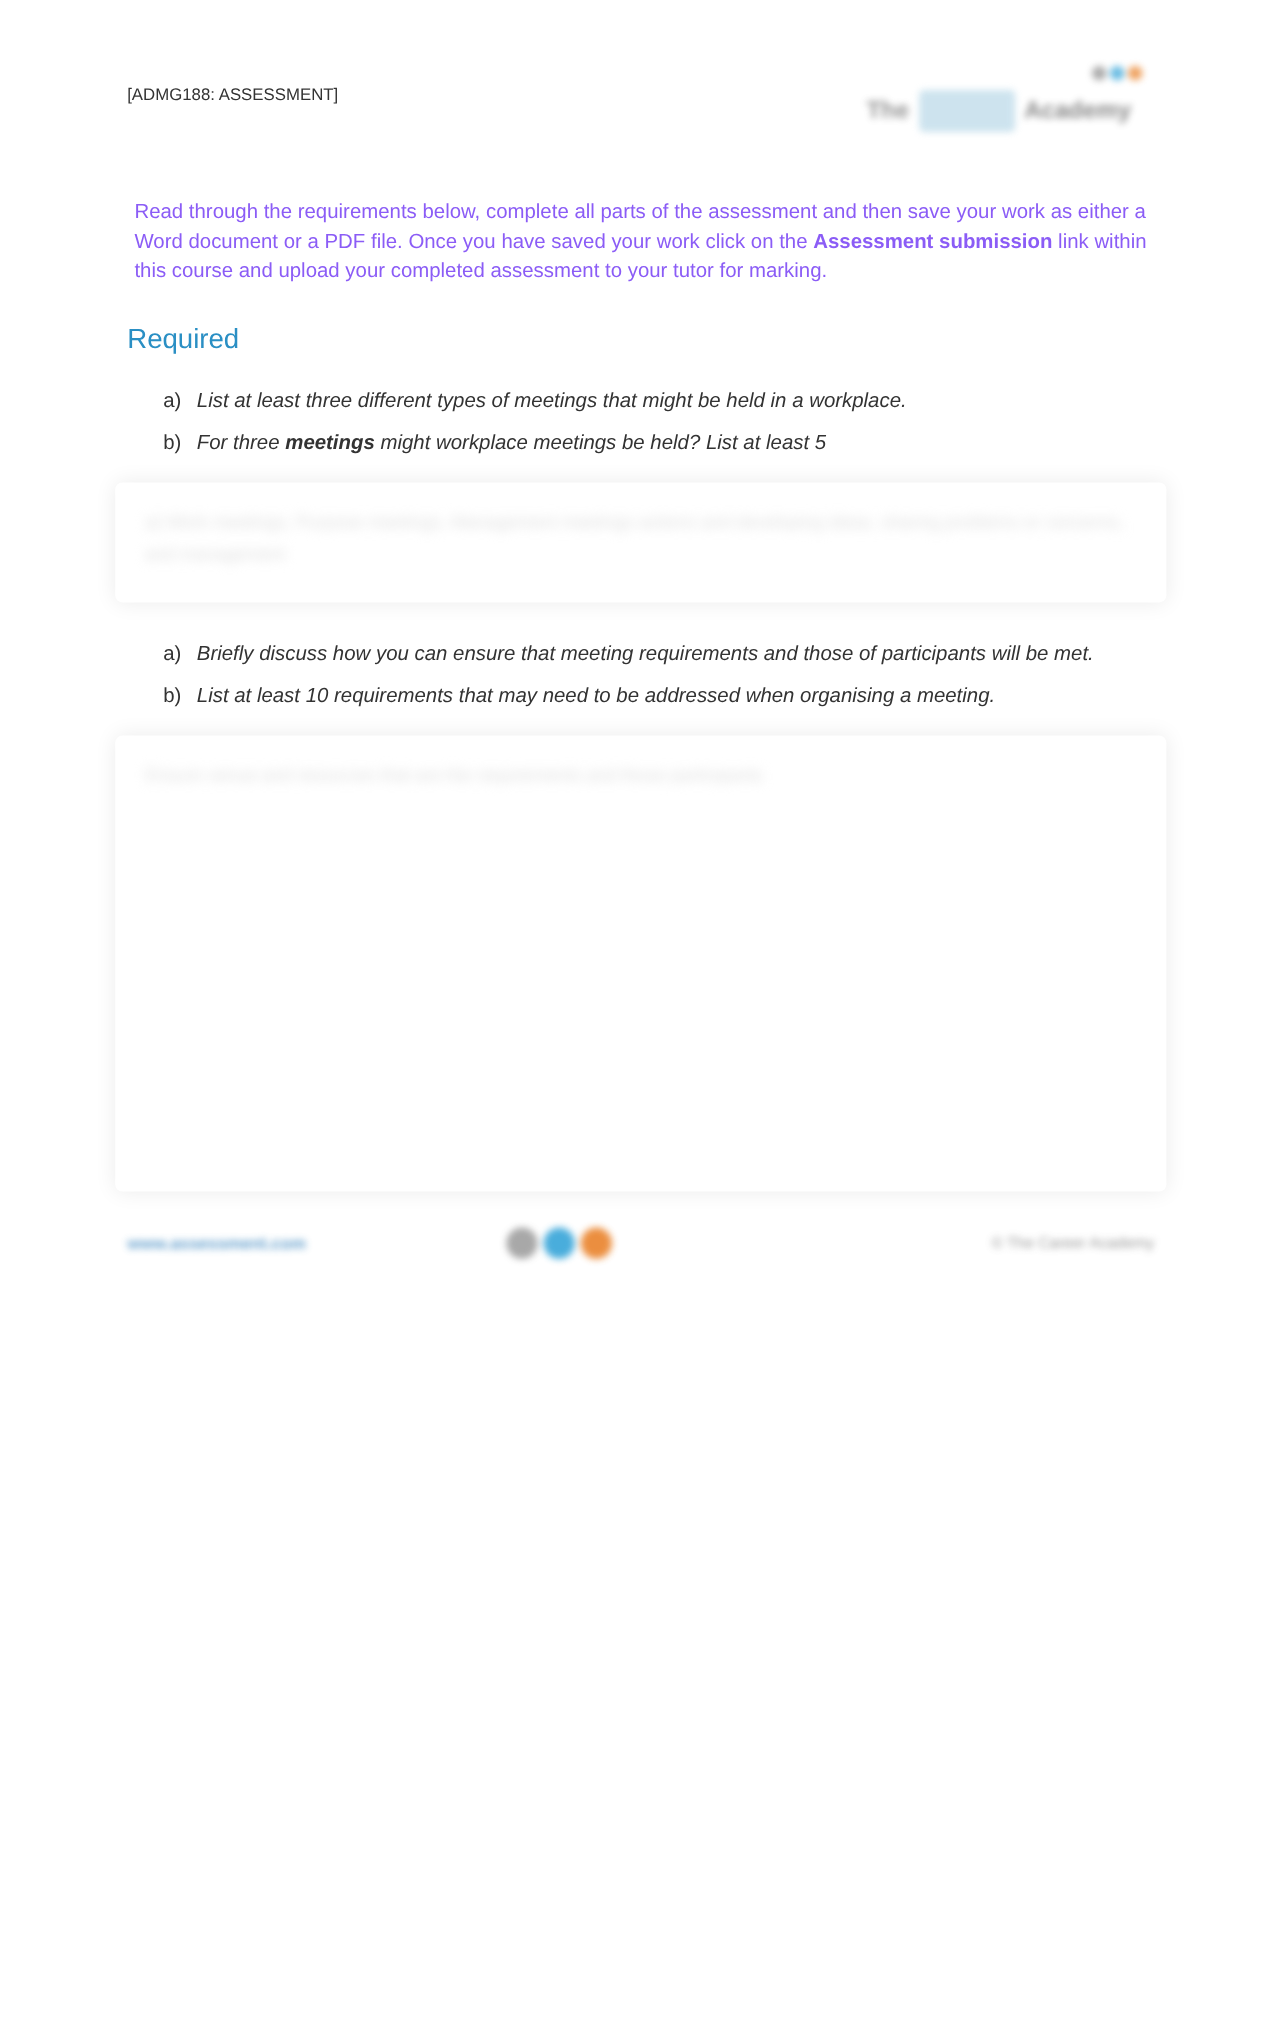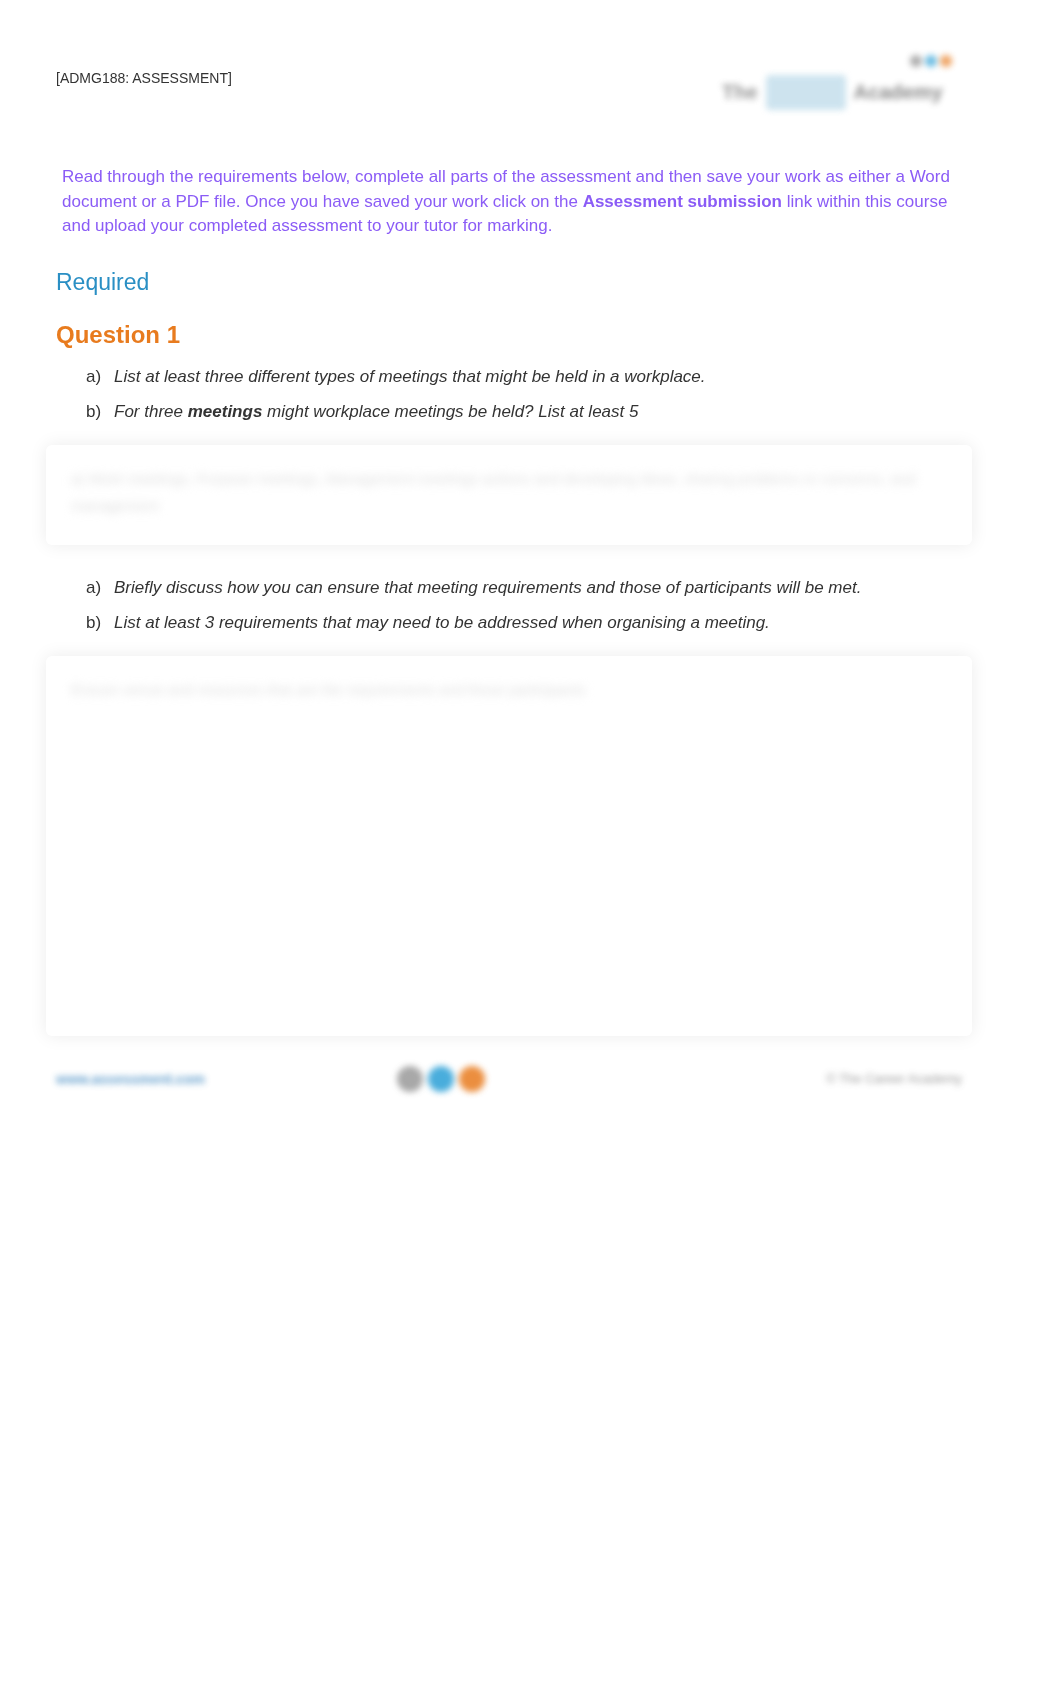--- a/index.html
+++ b/index.html
@@ -4,21 +4,21 @@
   <style>
     * { margin: 0; padding: 0; box-sizing: border-box; }
     body {
       font-family: Verdana, Geneva, sans-serif;
       background: #fff;
       width: 1062px;
       margin: 0 auto;
       color: #333;
     }
     .page {
-      padding: 50px 100px 40px 56px;
+      padding: 50px 100px 40px 106px;
       position: relative;
     }
     .header {
       display: flex;
       justify-content: space-between;
       align-items: flex-start;
       margin-bottom: 40px;
     }
     .header-code {
       font-size: 14px;
@@ -173,21 +173,20 @@
     </div>
   </div>
 
 
   <p class="intro">
     <span>Read through the requirements below, complete all parts of the assessment and then save your work as either a Word document or a PDF file. Once you have saved your work click on the </span><span class="bold">Assessment submission</span><span> link within this course and upload your completed assessment to your tutor for marking.</span>
   </p>
 
   <h2 class="required">Required</h2>
 
-  <h3 class="question-title">Question 1</h3>
   <ul class="q-list">
     <li>
       <span class="marker">a)</span>
       <span class="text">List at least three different types of meetings that might be held in a workplace.</span>
     </li>
     <li>
       <span class="marker">b)</span>
       <span class="text">
         <span>For three </span><span class="bold">meetings</span><span> might workplace meetings be held?  List at least 5</span>
       </span>
@@ -201,21 +200,21 @@
 actions and developing ideas, sharing problems or concerns, and management</div>
   </div>
 
   <ul class="q-list">
     <li>
       <span class="marker">a)</span>
       <span class="text">Briefly discuss how you can ensure that meeting requirements and those of participants will be met.</span>
     </li>
     <li>
       <span class="marker">b)</span>
-      <span class="text">List at least 3 requirements that may need to be addressed when organising a meeting.</span>
+      <span class="text">List at least 10 requirements that may need to be addressed when organising a meeting.</span>
     </li>
   </ul>
 
   <div class="answer-box box2">
     <div class="blur-content">Ensure venue and resources that are the requirements and those participants</div>
   </div>
 
   <div class="footer">
     <div class="footer-left">www.assessment.com</div>
     <div class="footer-dots">

